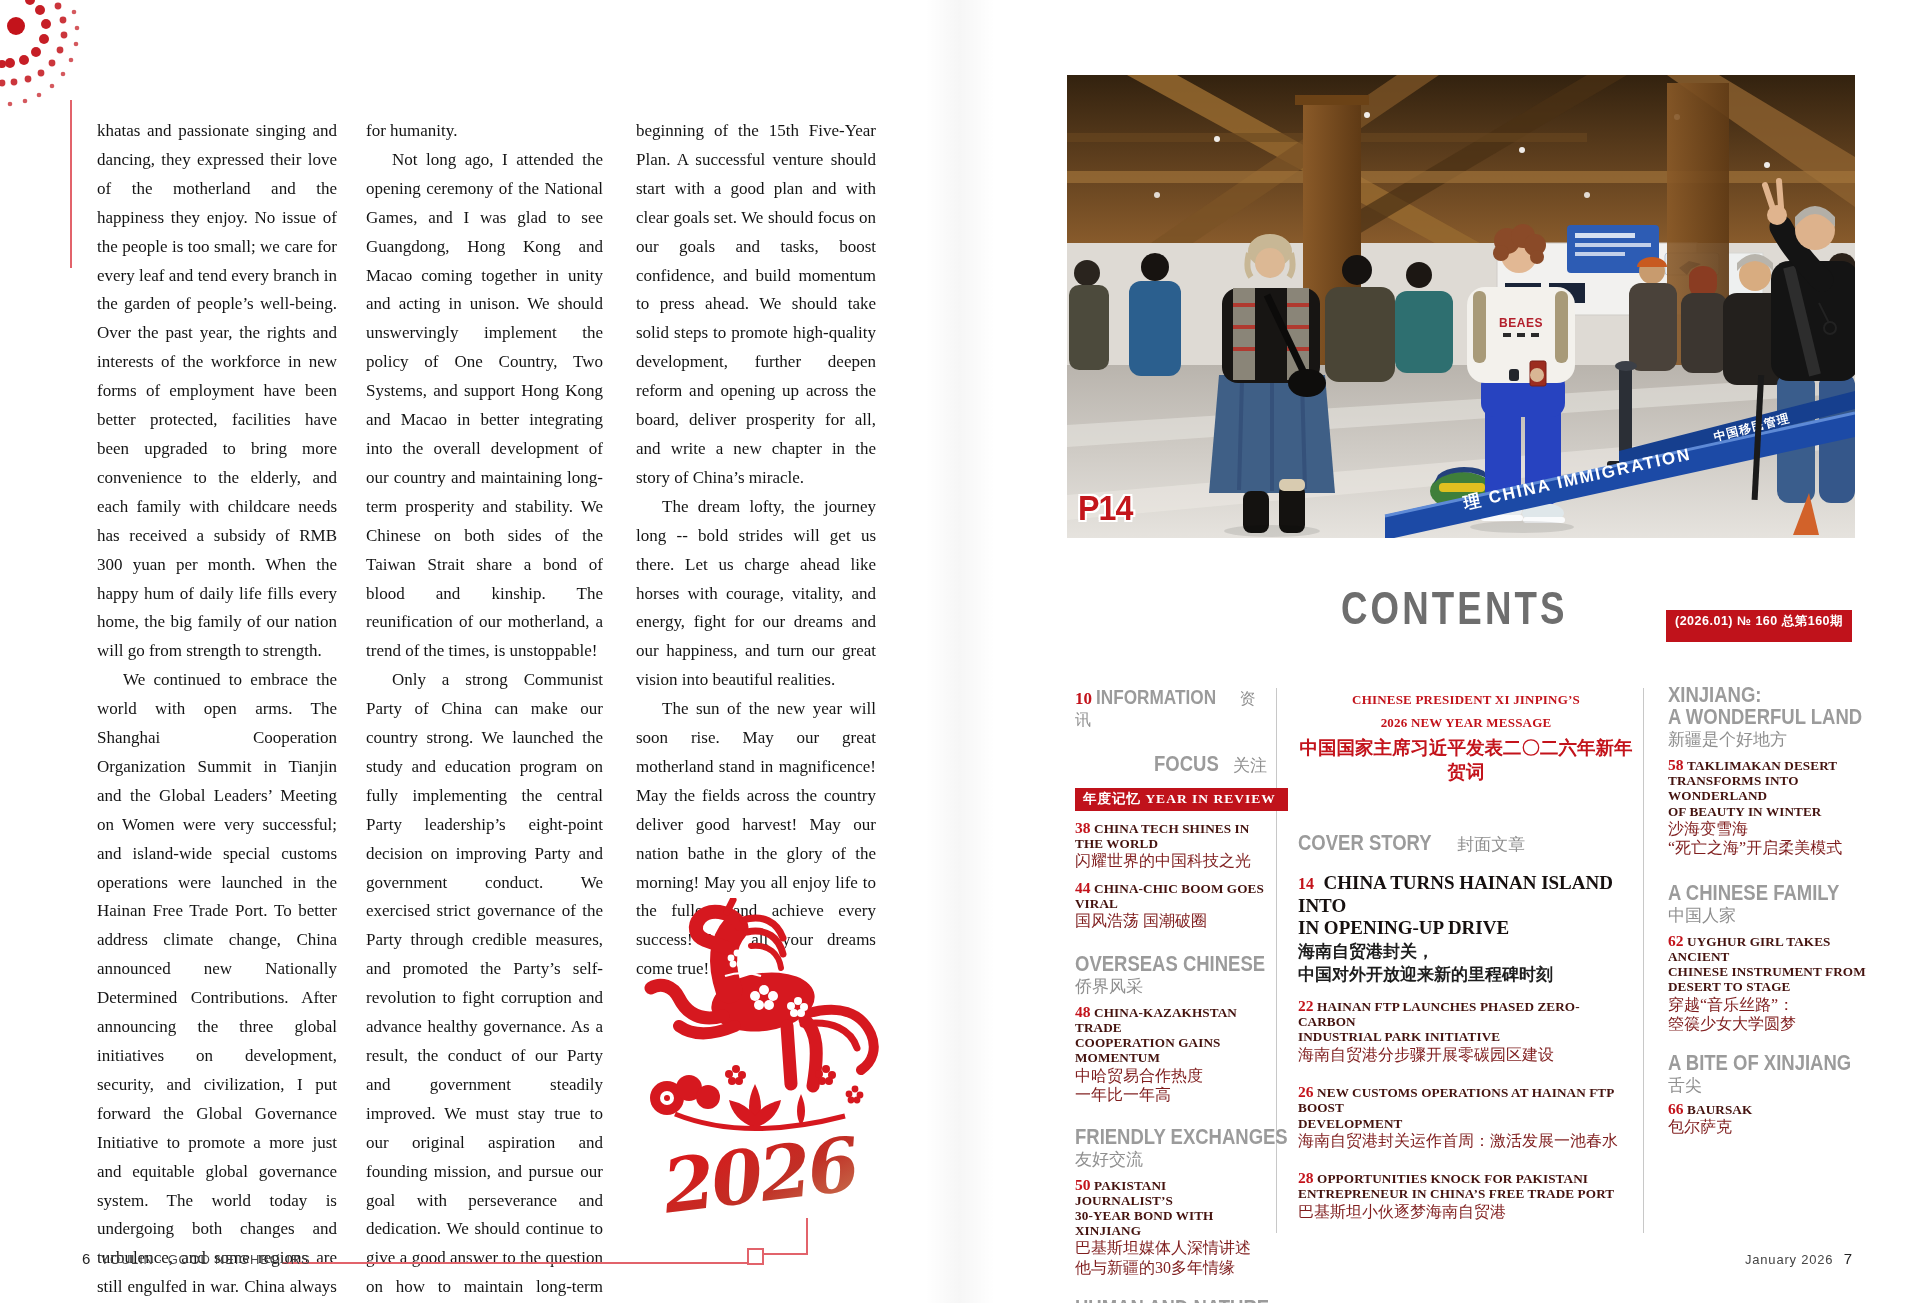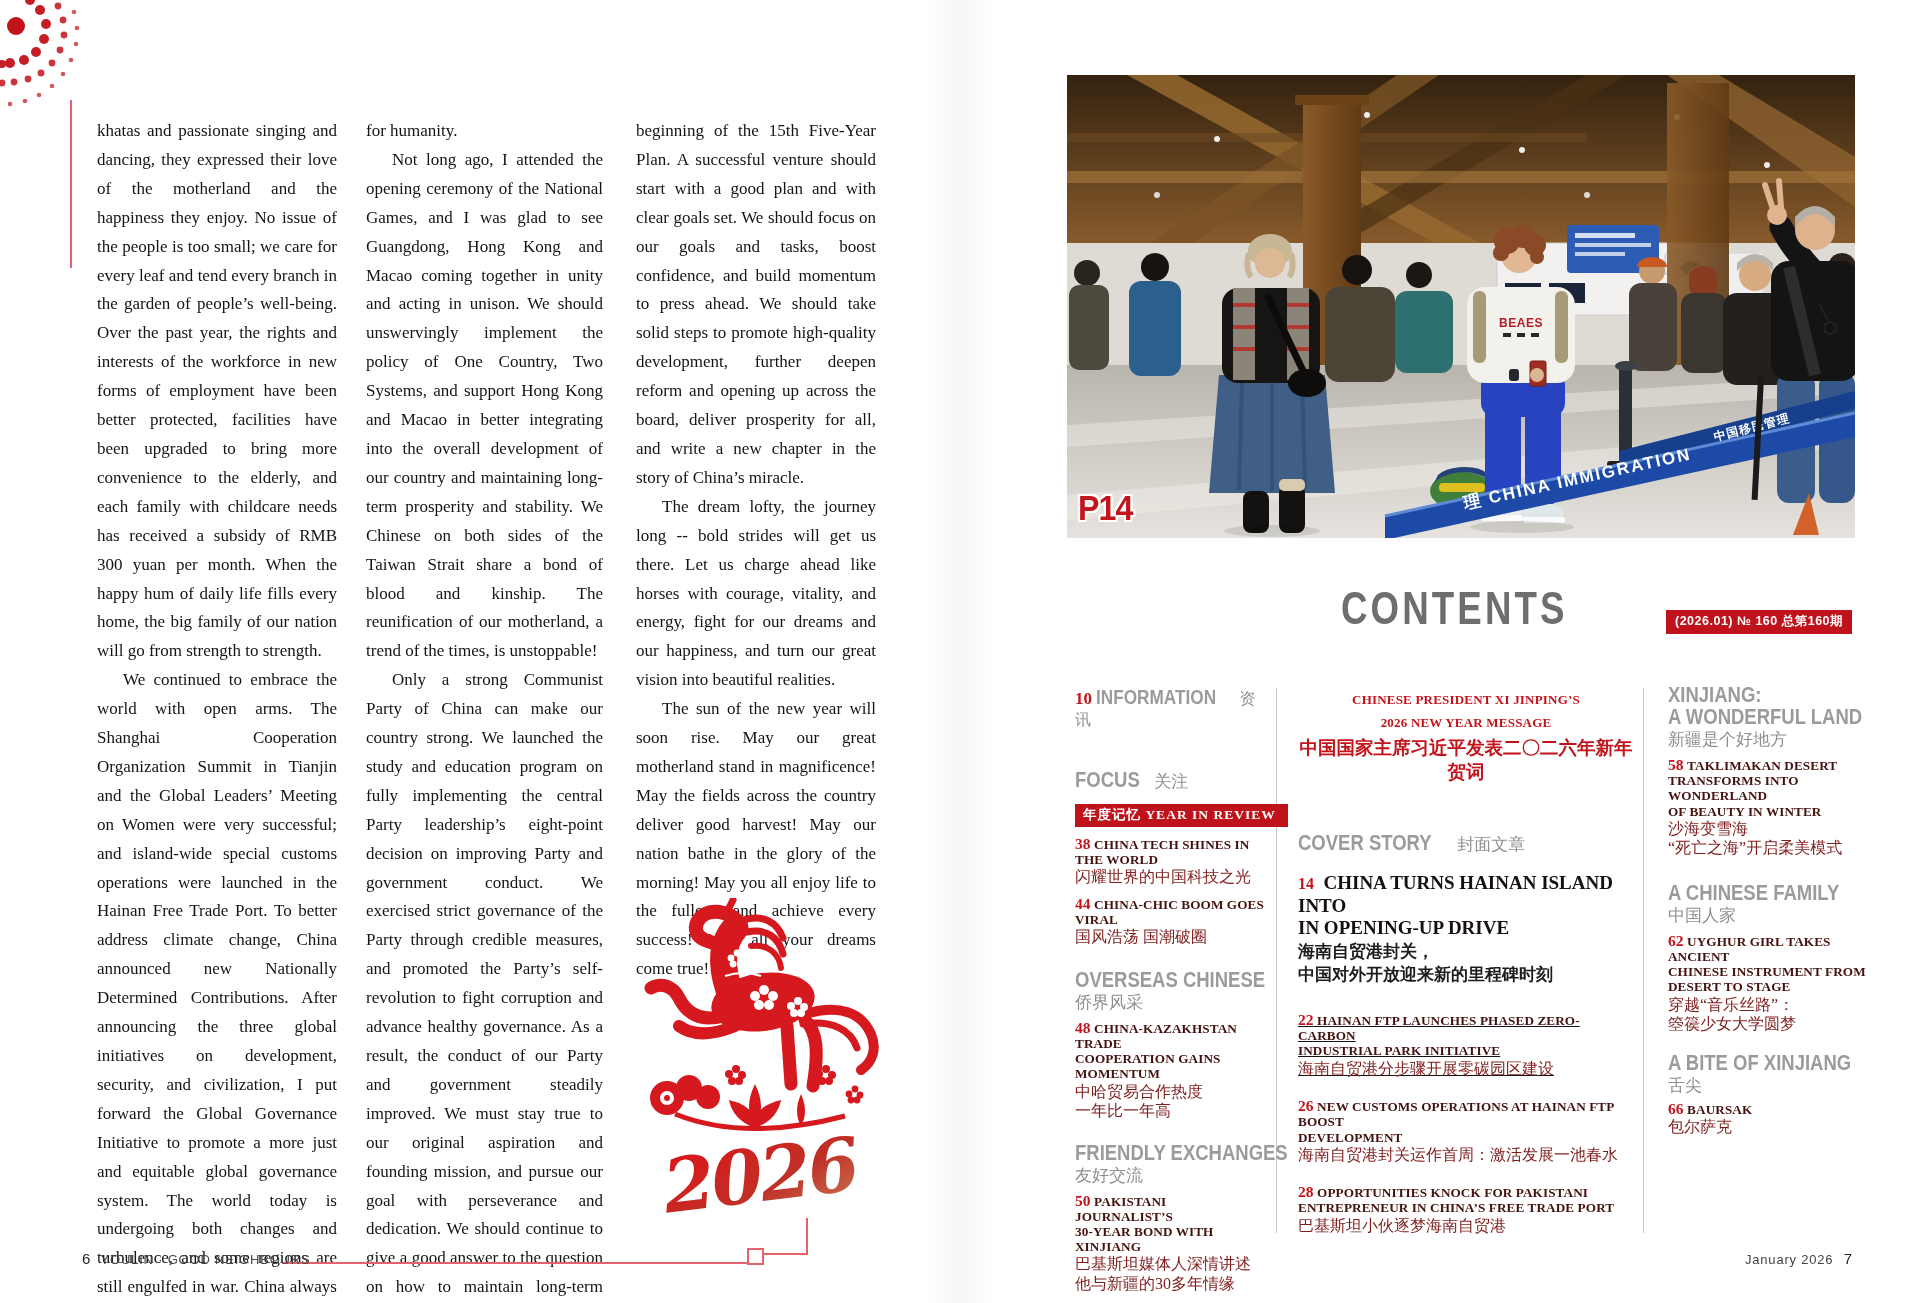--- a/index.html
+++ b/index.html
@@ -13,21 +13,21 @@
   
   .redline{position:absolute;background:#e2636b;}
   .redsquare{position:absolute;width:13px;height:13px;border:2px solid #e2636b;background:#fff;}
   
   .footer{position:absolute;font-family:"Liberation Sans",sans-serif;font-size:13px;color:#444;letter-spacing:0.8px;}
   .footer .pgnum{font-size:15px;color:#222;margin:0 6px;letter-spacing:0;}
   
   .contents-title{position:absolute;font-family:"Liberation Sans",sans-serif;font-weight:bold;
       font-size:47px;color:#6e6e6e;letter-spacing:4px;transform:scaleX(.78);transform-origin:left top;white-space:nowrap;}
   .issue-badge{position:absolute;background:#c0121b;color:#fff;font-family:"Liberation Sans",sans-serif;
-      font-weight:bold;font-size:12.5px;padding:3px 9px 4px;letter-spacing:0.5px;white-space:nowrap;}
+      font-weight:bold;font-size:12.5px;padding:3px 9px 12px;letter-spacing:0.5px;white-space:nowrap;}
   .vdiv{position:absolute;width:1px;background:#c8c8c8;}
   .toc{position:absolute;font-family:"Liberation Serif",serif;}
   .sec-en{display:inline-block;font-family:"Liberation Sans",sans-serif;font-weight:bold;color:#9b9b9b;
       transform:scaleX(.86);transform-origin:left bottom;letter-spacing:0;white-space:nowrap;}
   .sec-cn{font-family:"Liberation Sans",sans-serif;color:#8f8f8f;font-weight:normal;}
   .h21{font-size:21.5px;line-height:22px;}
   .h16{font-size:16px;}
   .num{color:#c3131b;font-weight:bold;font-size:15.5px;}
   .t-line{font-weight:bold;color:#44120e;font-size:13.2px;line-height:15.2px;letter-spacing:0.1px;}
   .cn-line{color:#7f1d1d;font-size:16px;line-height:19.5px;}
@@ -369,21 +369,21 @@
 
   <div class="vdiv" style="left:1276px;top:688px;height:545px;"></div>
   <div class="vdiv" style="left:1643px;top:688px;height:545px;"></div>
 
   <div class="toc" style="left:1075px;top:686px;width:192px;">
     <div>
       <span class="num" style="font-size:17px">10</span>
       <span class="sec-en" style="font-size:20px">INFORMATION</span>
       <span class="sec-cn h16">资讯</span>
     </div>
-    <div style="margin-top:38px;">
+    <div style="margin-top:22px;text-align:right;">
       <span class="sec-en h21">FOCUS</span>
       <span class="sec-cn" style="font-size:17px">关注</span>
     </div>
     <div style="margin-top:11px;">
       <span class="yir-badge">年度记忆  YEAR IN REVIEW</span>
     </div>
     <div style="margin-top:9px;">
       <div class="t-line"><span class="num">38</span>&nbsp;<span>CHINA TECH SHINES IN</span></div>
       <div class="t-line">THE WORLD</div>
       <div class="cn-line">闪耀世界的中国科技之光</div>
@@ -429,21 +429,21 @@
     <div style="margin-top:48px;">
       <span class="sec-en h21">COVER STORY</span>
       <span class="sec-cn" style="font-size:17px">封面文章</span>
     </div>
     <div style="margin-top:16px;">
       <div class="cover-t"><span class="num-big">14</span>&nbsp;&nbsp;<span>CHINA TURNS HAINAN ISLAND INTO</span></div>
       <div class="cover-t">IN OPENING-UP DRIVE</div>
       <div class="cover-cn" style="margin-top:2px">海南自贸港封关，</div>
       <div class="cover-cn">中国对外开放迎来新的里程碑时刻</div>
     </div>
-    <div style="margin-top:26px;text-decoration:underline;">
+    <div style="margin-top:12px;">
       <div class="t-line"><span class="num">22</span>&nbsp;<span>HAINAN FTP LAUNCHES PHASED ZERO-CARBON</span></div>
       <div class="t-line">INDUSTRIAL PARK INITIATIVE</div>
       <div class="cn-line">海南自贸港分步骤开展零碳园区建设</div>
     </div>
     <div style="margin-top:20px;">
       <div class="t-line"><span class="num">26</span>&nbsp;<span>NEW CUSTOMS OPERATIONS AT HAINAN FTP BOOST</span></div>
       <div class="t-line">DEVELOPMENT</div>
       <div class="cn-line">海南自贸港封关运作首周：激活发展一池春水</div>
     </div>
     <div style="margin-top:20px;">

